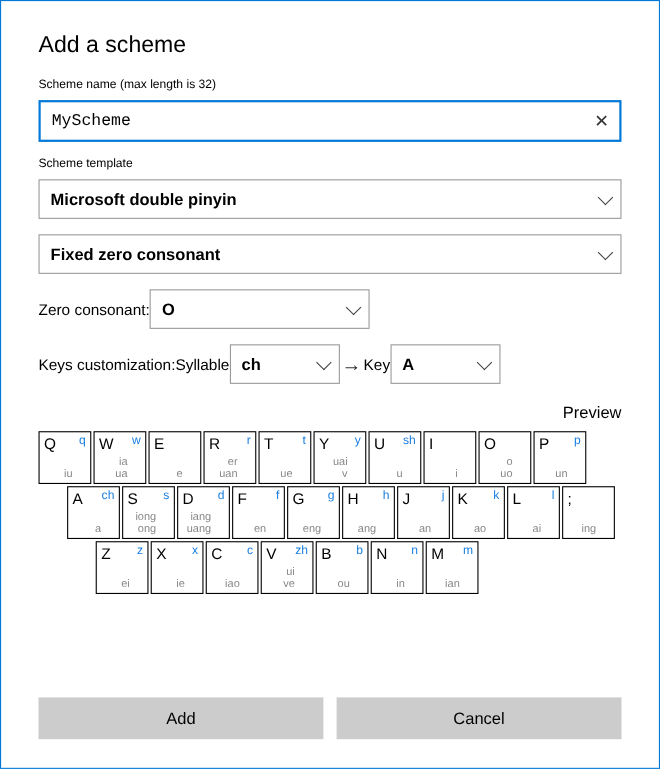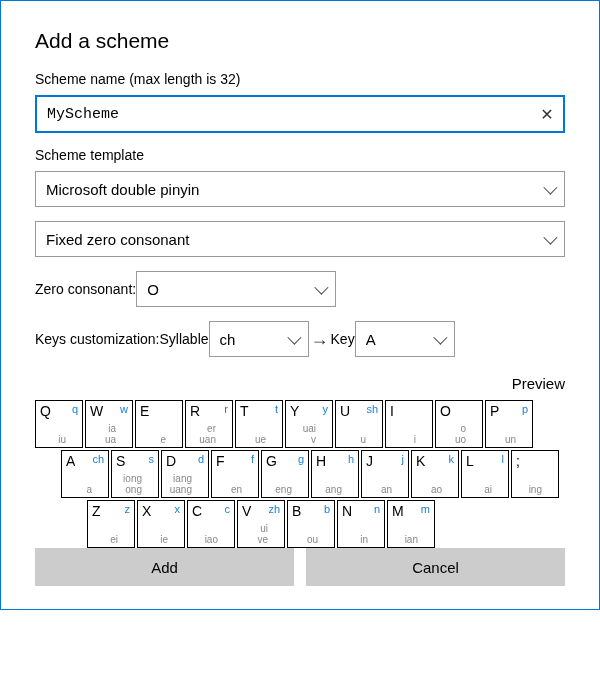--- a/index.html
+++ b/index.html
@@ -5,33 +5,33 @@
   * { box-sizing: border-box; }
   html, body {
     margin: 0; padding: 0;
     font-family: "Segoe UI", Arial, sans-serif;
     background: #fff;
     color: #000;
     font-size: 14px;
   }
   .window {
     width: 600px;
-    height: 610px;
+    height: 699px;
     border: 1px solid #0078d7;
     padding: 28px 34px 26px 34px;
     display: flex;
     flex-direction: column;
   }
   .title {
     font-size: 21px;
     font-weight: 400;
     margin-bottom: 18px;
   }
   .label {
-    font-size: 14px;
+    font-size: 11px;
     margin-bottom: 8px;
   }
   .field-block { margin-bottom: 14px; }
 
   
   .textwrap {
     position: relative;
     width: 100%;
     border: 2px solid #0078d7;
     height: 38px;
@@ -61,20 +61,21 @@
   .dropdown {
     position: relative;
     width: 100%;
     border: 1px solid #999;
     height: 36px;
     display: flex;
     align-items: center;
     padding: 0 10px;
     cursor: pointer;
     background: #fff;
+    font-weight: bold;
   }
   .dropdown .dd-value { flex: 1; font-size: 15px; }
   .chev {
     display: inline-block;
     width: 10px; height: 10px;
     border-right: 1.5px solid #444;
     border-bottom: 1.5px solid #444;
     transform: rotate(45deg) translateY(-2px);
   }
 

